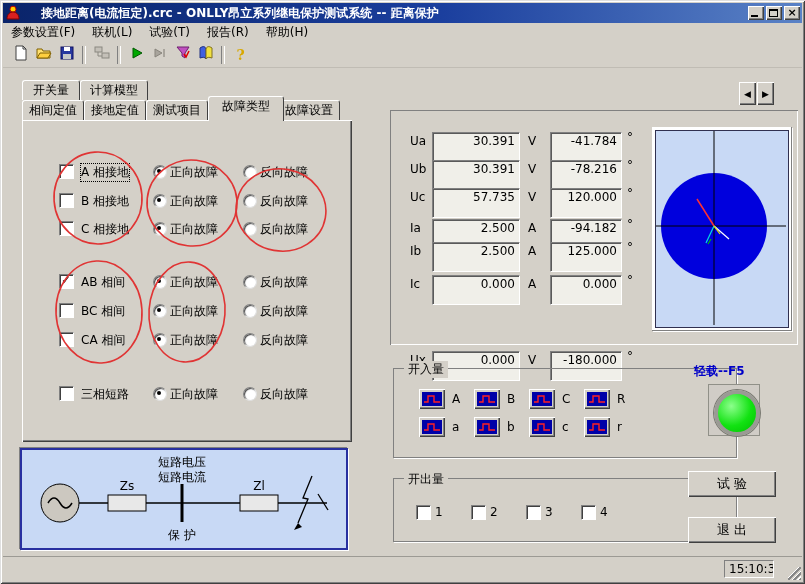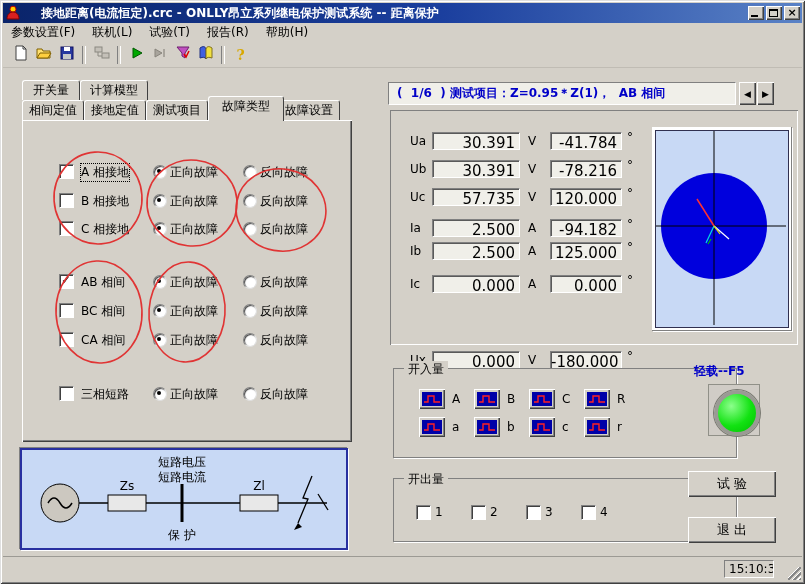--- a/index.html
+++ b/index.html
@@ -47,21 +47,21 @@
   
   #diagram{position:absolute;left:20px;top:448px;width:328px;height:102px;background:#c8d9f5;border:2px solid #2830a0;box-sizing:border-box;box-shadow:1px 1px 0 #fff,-1px -1px 0 #808080;}
   
   #thdr{position:absolute;left:388px;top:82px;width:348px;height:23px;background:#f0efe9;border:1px solid;border-color:#808080 #fff #fff #808080;box-sizing:border-box;
         color:#0000c8;font-weight:bold;line-height:20px;padding-left:8px;white-space:pre;overflow:hidden;}
   .arrbtn{position:absolute;top:82px;width:17px;height:23px;font-size:9px;display:flex;align-items:center;justify-content:center;color:#000;}
   
   #mpanel{position:absolute;left:390px;top:110px;width:408px;height:235px;box-shadow:inset 1px 1px 0 #808080,inset -1px -1px 0 #fff;}
   .mrow{position:absolute;left:405px;width:335px;height:20px;}
   .mname{position:absolute;left:5px;top:2px;}
-  .fld{position:absolute;height:18px;box-sizing:border-box;text-align:right;padding:1px 4px 0 0;font-size:15px;}
+  .fld{position:absolute;height:30px;box-sizing:border-box;text-align:right;padding:1px 4px 0 0;font-size:12px;}
   .fv{left:27px;top:0;width:88px;} .fa{left:145px;top:0;width:72px;}
   .munit{position:absolute;left:123px;top:2px;} .mdeg{position:absolute;left:222px;top:-2px;font-size:12px;}
   
   #phasor{position:absolute;left:652px;top:127px;width:140px;height:204px;background:#fff;box-shadow:inset -1px -1px 0 #808080,1px 1px 0 #fff;padding:3px;box-sizing:border-box;}
   #phasor-inner{width:132px;height:196px;border:1px solid #303050;background:#c8d9f5;}
   
   .gtitle{position:absolute;top:-8px;left:10px;background:#d4d0c8;padding:0 4px;}
   .ind{position:absolute;width:26px;height:20px;box-shadow:inset 1px 1px 0 #fff,inset -1px -1px 0 #404040,inset -2px -2px 0 #808080;background:#d4d0c8;display:flex;align-items:center;justify-content:center;}
   .indlbl{position:absolute;font-size:12px;}
   .ocb{position:absolute;width:13px;height:13px;background:#fff;border:1px solid;border-color:#808080 #fff #fff #808080;box-shadow:inset 1px 1px 0 #404040;}
@@ -252,21 +252,20 @@
       <text x="160" y="31" text-anchor="middle" font-size="12">短路电流</text>
       <text x="160" y="89" text-anchor="middle" font-size="12">保 护</text>
       <rect x="218" y="45" width="38" height="16" fill="#e8e8e8" stroke="#000"></rect>
       <text x="237" y="40" text-anchor="middle" font-size="12">Zl</text>
       <path d="M290 26l-9 22 5 1-10 24" fill="none" stroke="#000" stroke-width="1.3"></path>
       <polygon points="276,73 272,80 280,77" fill="#000"></polygon>
       <line x1="296" y1="44" x2="306" y2="60" stroke="#000" stroke-width="1.3"></line>
     </svg>
   </div>
 
-  <div id="thdr">(  1/6  ) 测试项目：Z=0.95＊Z(1)，  AB 相间</div>
   <div class="arrbtn raised" style="left:739px;">◀</div>
   <div class="arrbtn raised" style="left:757px;">▶</div>
 
   <div id="mpanel"></div>
 
   <div class="mrow" style="top:132px;">
     <span class="mname">Ua</span>
     <span class="fld fv sunkfld">30.391</span>
     <span class="munit">V</span>
     <span class="fld fa sunkfld">-41.784</span>

